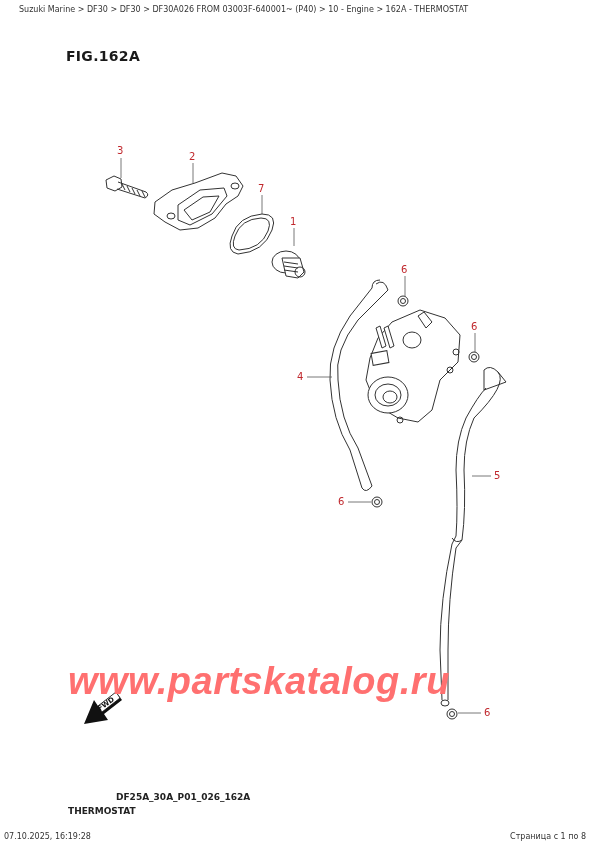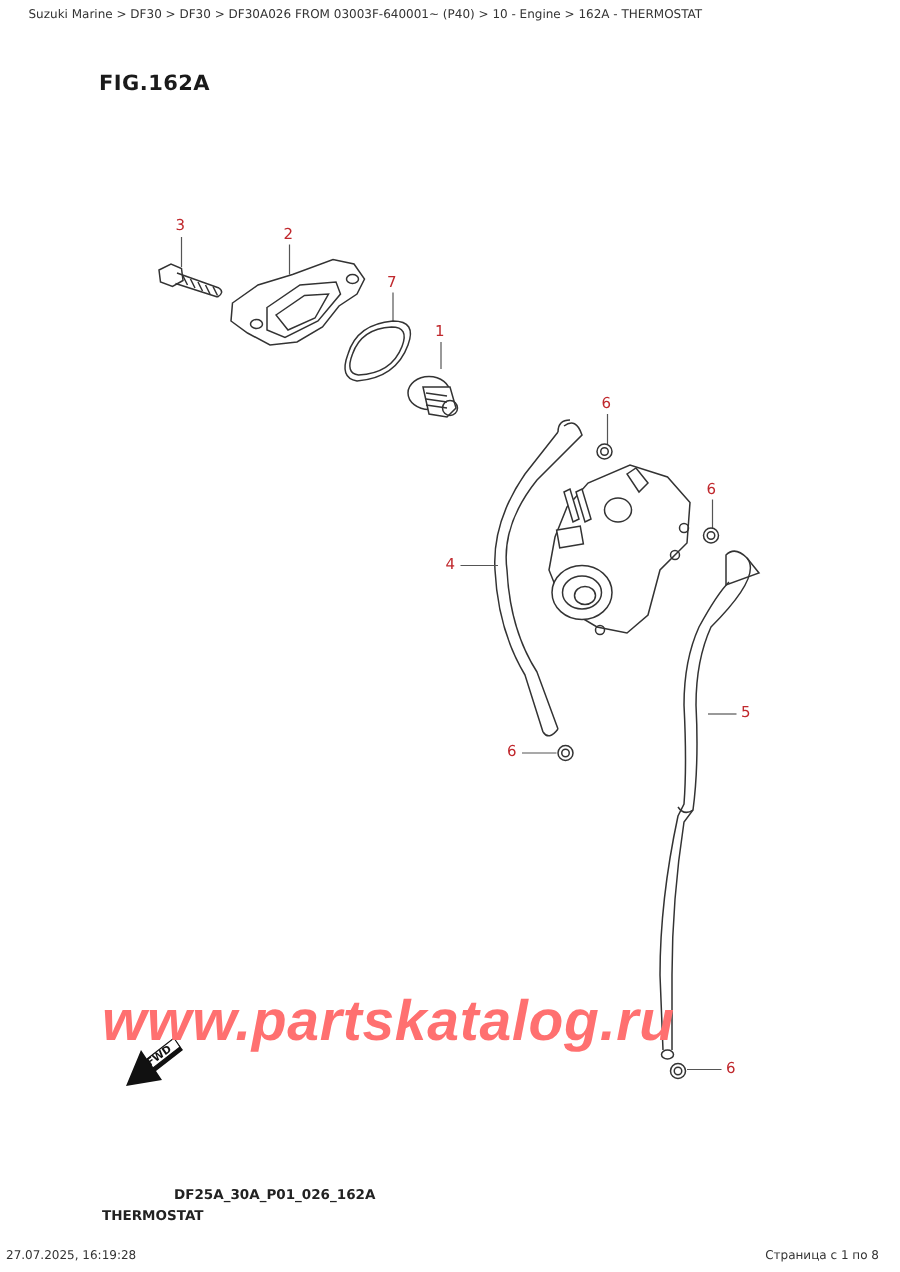--- a/index.html
+++ b/index.html
@@ -125,14 +125,14 @@
 <div class="callout" style="left:338px;top:496px;">6</div>
 <div class="callout" style="left:484px;top:707px;">6</div>
 
 <div class="fwd-label" style="position:absolute;left:97px;top:700px;font-size:7px;font-weight:bold;color:#111;transform:rotate(-35deg);">FWD</div>
 
 <div class="watermark">www.partskatalog.ru</div>
 
 <div class="caption-code">DF25A_30A_P01_026_162A</div>
 <div class="caption-name">THERMOSTAT</div>
 
-<div class="footer-left">27.07.2025, 16:19:28</div>
+<div class="footer-left">07.10.2025, 16:19:28</div>
 <div class="footer-right">Страница с 1 по 8</div>
 
 </body></html>

